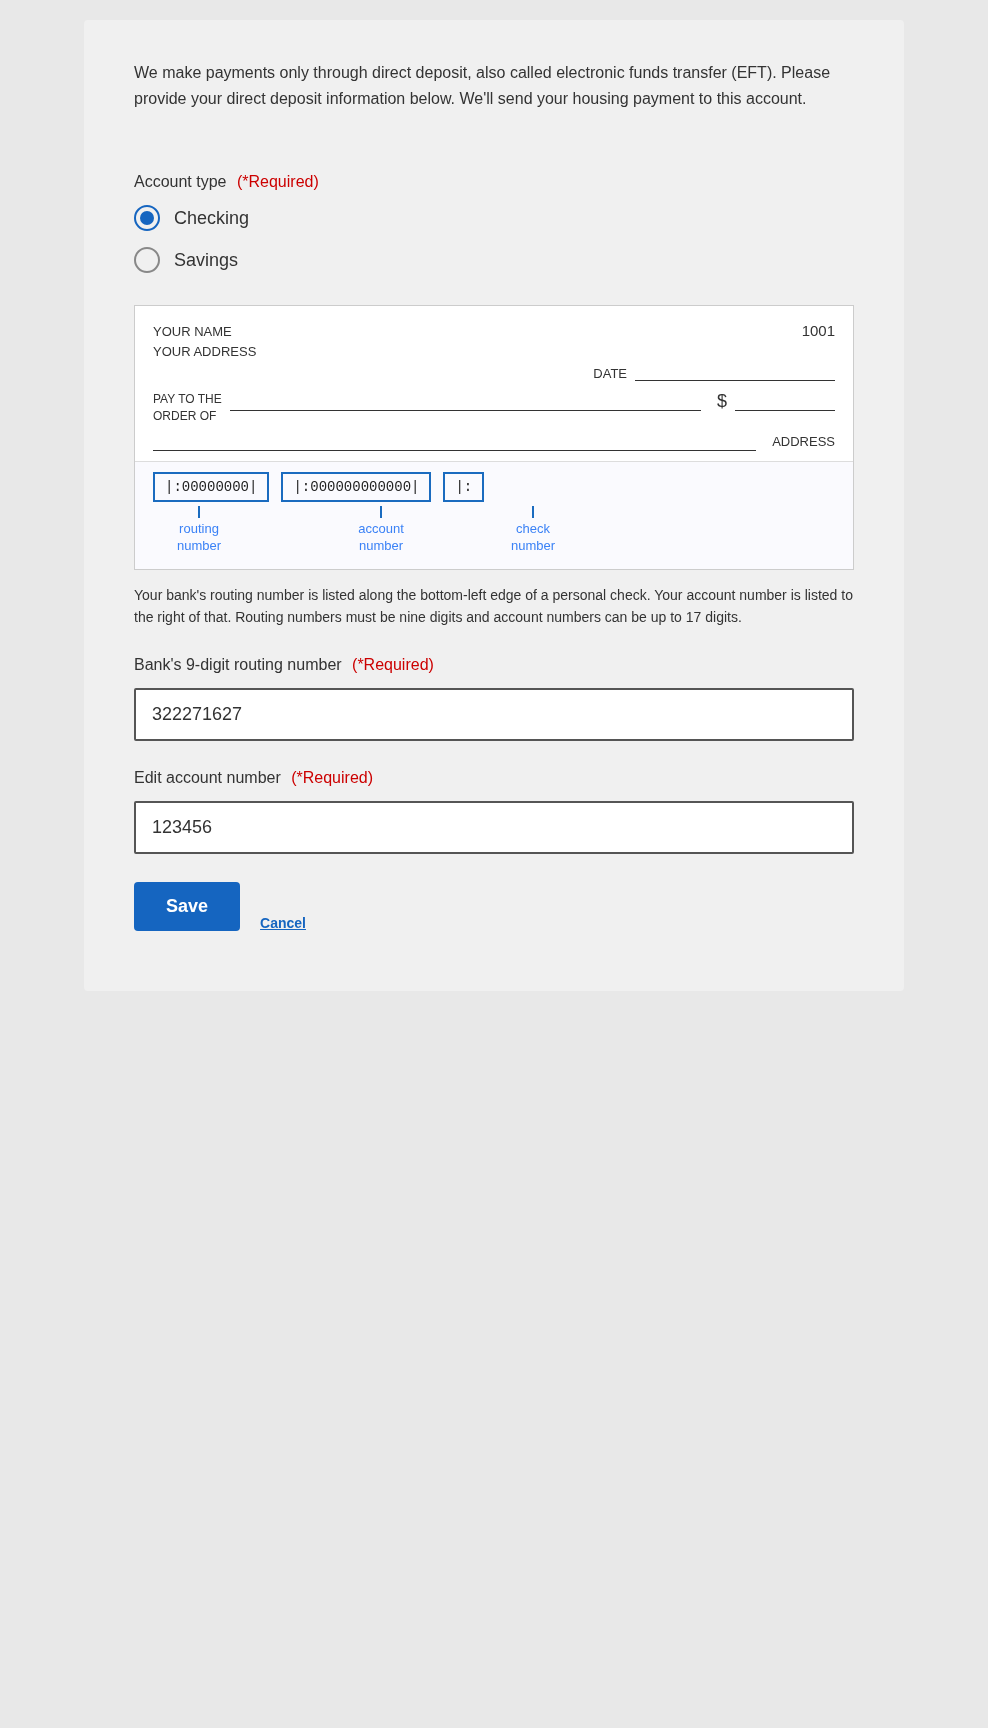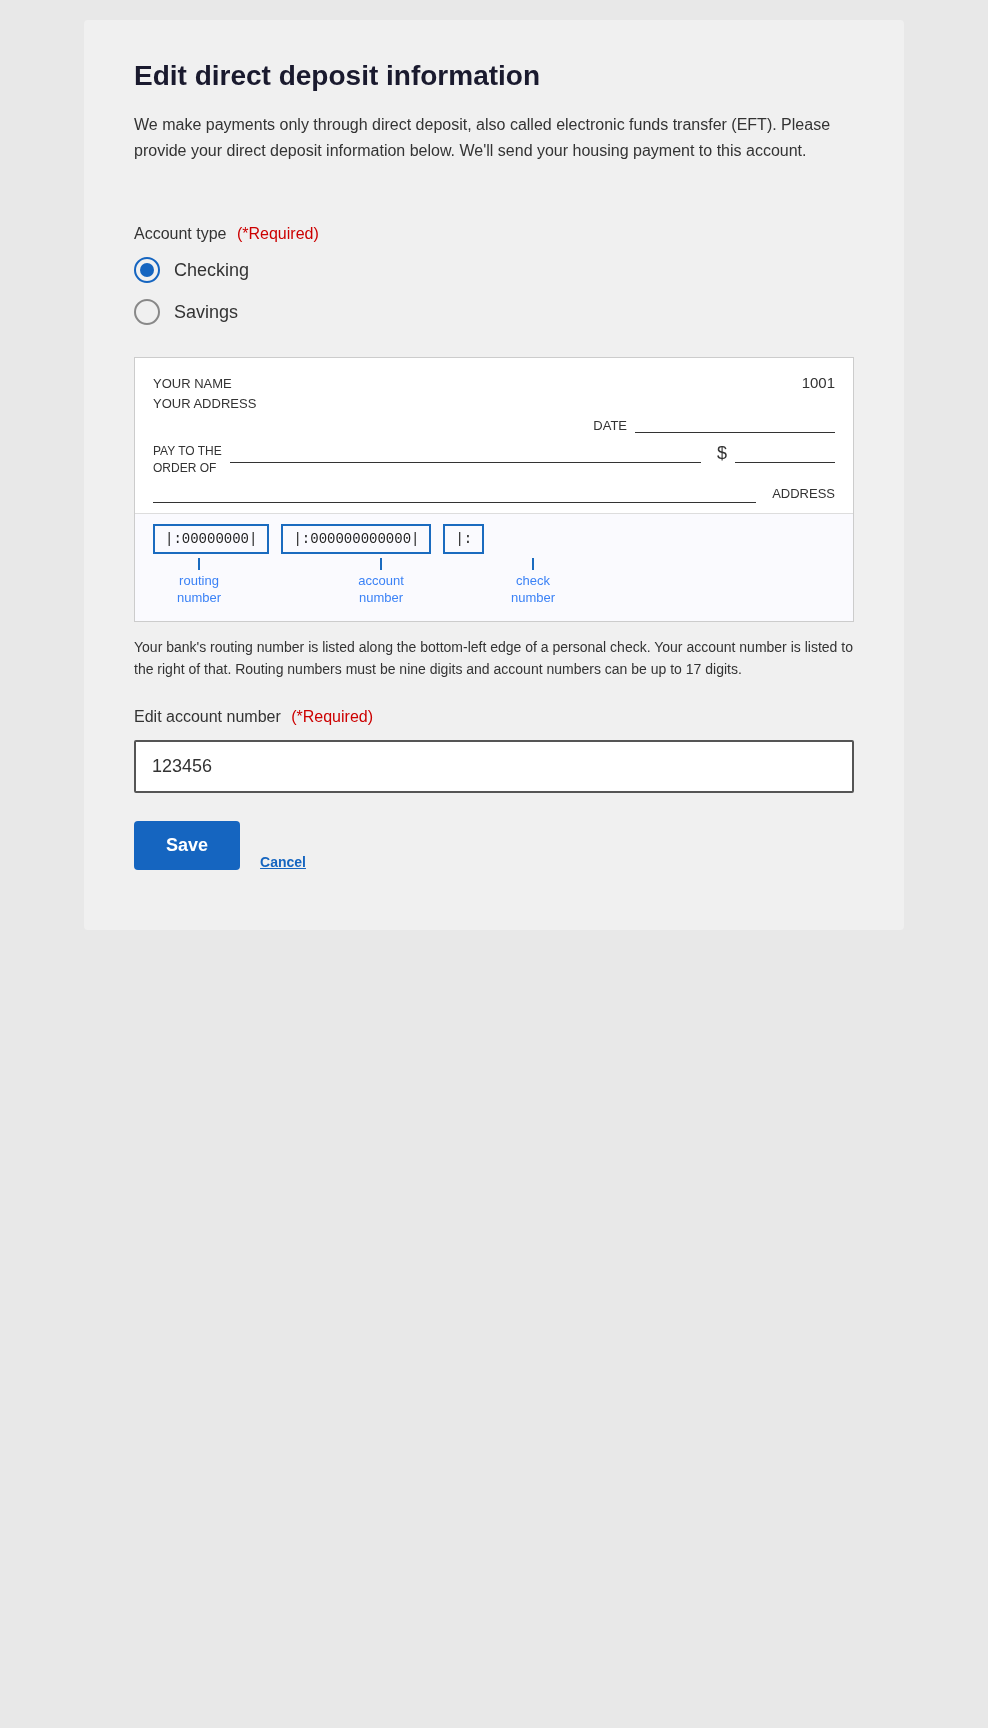--- a/index.html
+++ b/index.html
@@ -287,21 +287,20 @@
 
     .routing-col { margin-left: 6px; }
     .account-col { margin-left: 90px; }
     .check-col { margin-left: 60px; }
   </style>
 </head>
 <body>
 
 <div class="page-container">
 
-  <h1 class="page-title">Edit direct deposit information</h1>
 
   <p class="description">We make payments only through direct deposit, also called electronic funds transfer (EFT). Please provide your direct deposit information below. We'll send your housing payment to this account.</p>
 
   <div class="spacer"></div>
 
   <div class="form-field">
     <div class="field-label">
       <span>Account type</span>
       <span class="required-marker">(*Required)</span>
     </div>
@@ -368,20 +367,27 @@
         <div class="label-col check-col">
           <div class="label-line"></div>
           <div class="label-text">check<br>number</div>
         </div>
       </div>
     </div>
   </div>
 
   <p class="check-info-text">Your bank's routing number is listed along the bottom-left edge of a personal check. Your account number is listed to the right of that. Routing numbers must be nine digits and account numbers can be up to 17 digits.</p>
 
+  <div class="form-field">
+    <div class="field-label">
+      <span>Bank's 9-digit routing number</span>
+      <span class="required-marker">(*Required)</span>
+    </div>
+    <input type="text" class="input-field" value="322271627" style="">
+  </div>
 
   <div class="form-field">
     <div class="field-label">
       <span>Edit account number</span>
       <span class="required-marker">(*Required)</span>
     </div>
     <input type="text" class="input-field" value="123456" style="">
   </div>
 
   <div class="button-row">

